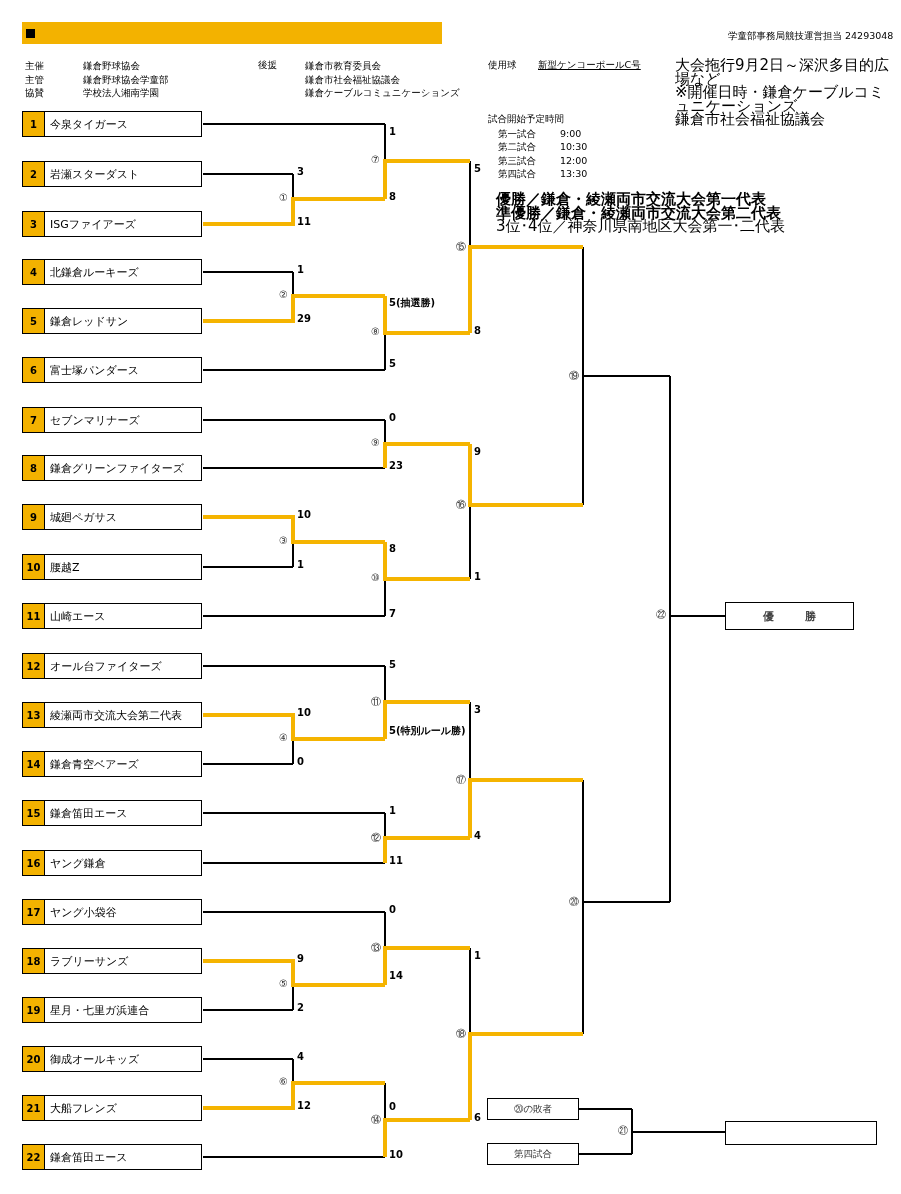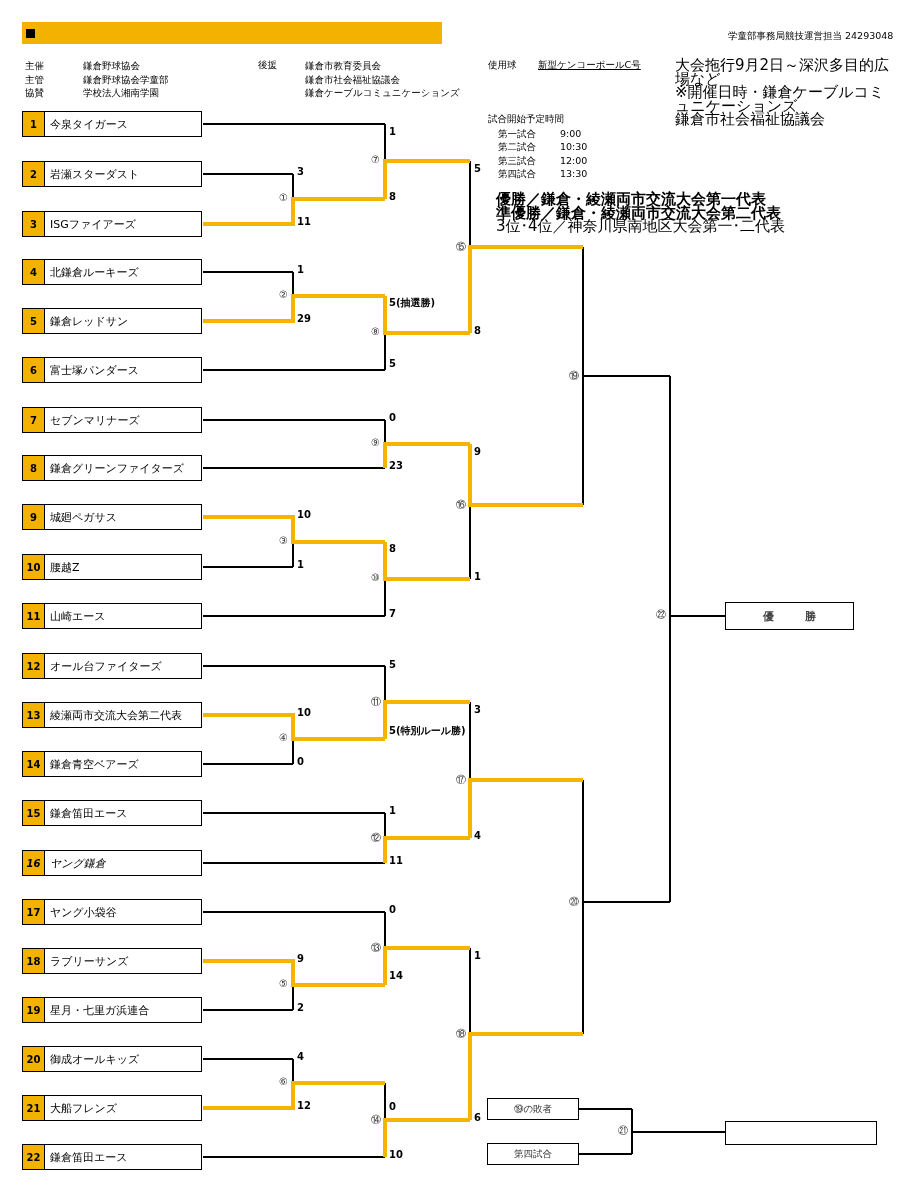--- a/index.html
+++ b/index.html
@@ -236,21 +236,21 @@
   <div class="nm">綾瀬両市交流大会第二代表</div>
 </div>
 <div class="team" style="left:22px;top:751px;">
   <div class="num">14</div>
   <div class="nm">鎌倉青空ベアーズ</div>
 </div>
 <div class="team" style="left:22px;top:800px;">
   <div class="num">15</div>
   <div class="nm">鎌倉笛田エース</div>
 </div>
-<div class="team" style="left:22px;top:850px;font-style:italic;">
+<div class="team" style="left:22px;top:850px;">
   <div class="num">16</div>
   <div class="nm">ヤング鎌倉</div>
 </div>
 <div class="team" style="left:22px;top:899px;">
   <div class="num">17</div>
   <div class="nm">ヤング小袋谷</div>
 </div>
 <div class="team" style="left:22px;top:948px;">
   <div class="num">18</div>
   <div class="nm">ラブリーサンズ</div>
@@ -328,21 +328,21 @@
 <div class="score" style="left:474px;top:163px;">5</div>
 <div class="score" style="left:474px;top:325px;">8</div>
 <div class="score" style="left:474px;top:446px;">9</div>
 <div class="score" style="left:474px;top:571px;">1</div>
 <div class="score" style="left:474px;top:704px;">3</div>
 <div class="score" style="left:474px;top:830px;">4</div>
 <div class="score" style="left:474px;top:950px;">1</div>
 <div class="score" style="left:474px;top:1112px;">6</div>
 
 <div class="resbox" id="box-champion">優　勝</div>
-<div class="resbox" id="box-loser19">⑲の敗者</div>
+<div class="resbox" id="box-loser19">⑳の敗者</div>
 <div class="resbox" id="box-loser20">第四試合</div>
 <div class="resbox" id="box-thirdplace"></div>
 
 <div class="abs" id="title-bar">
   <span class="sq"></span>
 </div>
 <div class="abs" id="doc-ref">学童部事務局競技運営担当  24293048</div>
 
 <div class="abs credit-col" id="credits-left">
   <div class="credit-row">

